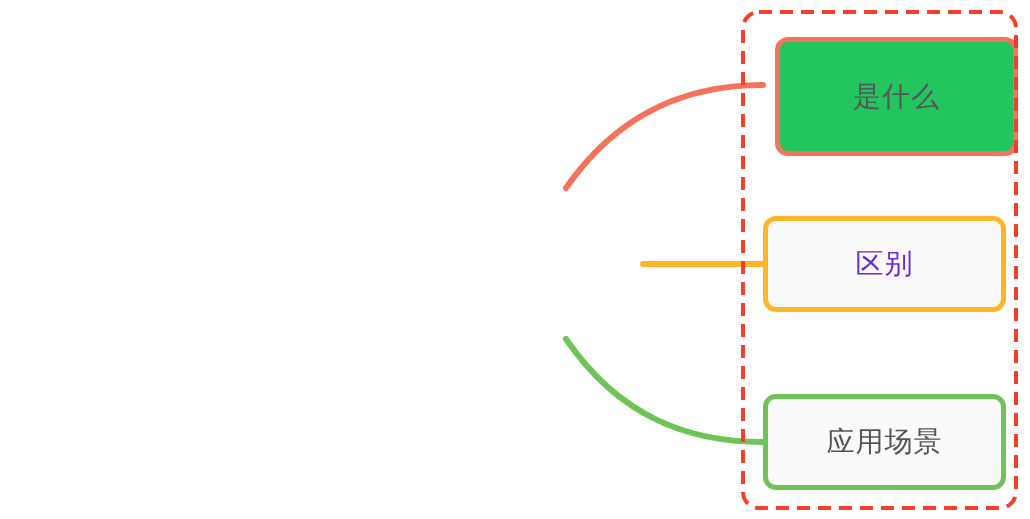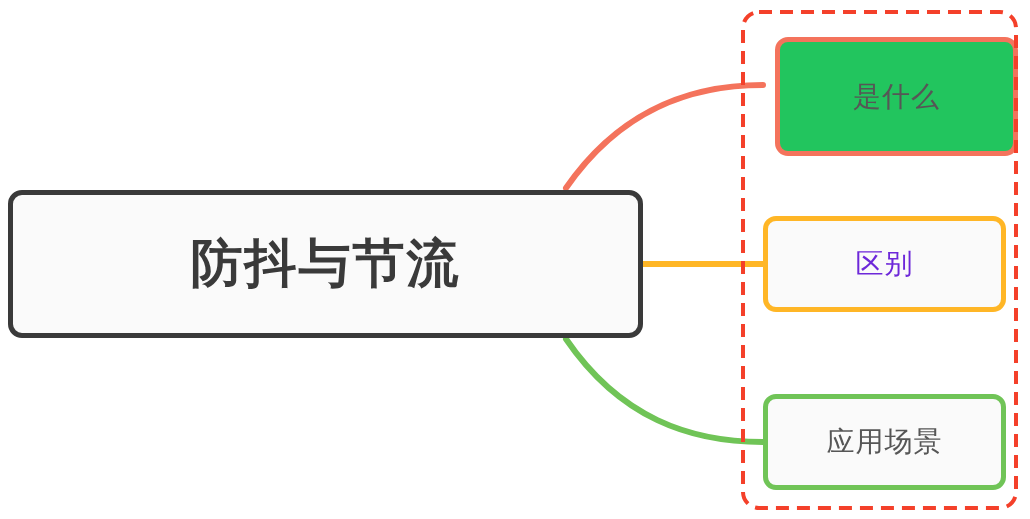--- a/index.html
+++ b/index.html
@@ -77,23 +77,20 @@
 <body>
 
 <div id="canvas">
 
   <svg id="connectors" viewBox="0 0 1030 519" xmlns="http://www.w3.org/2000/svg">
     <path id="connector-0" d="M 566 188 C 620 110 690 85 763 85" fill="none" stroke="#f4735c" stroke-width="6" stroke-linecap="round"></path>
     <path id="connector-1" d="M 643 264 L 763 264" fill="none" stroke="#ffb626" stroke-width="6" stroke-linecap="round"></path>
     <path id="connector-2" d="M 566 339 C 620 418 690 442 763 442" fill="none" stroke="#70c457" stroke-width="6" stroke-linecap="round"></path>
   </svg>
 
-  <div class="node" id="root-node" style="left: 8px; top: 190px; width: 635px; height: 148px; border-color: rgb(58, 58, 58); background: rgb(250, 250, 250); color: rgb(58, 58, 58);">
-    <span>防抖与节流</span>
-  </div>
 
   <div class="node child-node" id="child-node-0" style="border-color: rgb(244, 115, 92); left: 763px; top: 37px; width: 243px; height: 119px; background: #22c55e; color: rgb(86, 86, 86); margin-left: 12px;">
     <span>是什么</span>
   </div>
 
   <div class="node child-node" id="child-node-1" style="border-color: rgb(255, 182, 38); left: 763px; top: 216px; width: 243px; height: 96px; background: rgb(250, 250, 250); color: #6d28d9;">
     <span>区别</span>
   </div>
 
   <div class="node child-node" id="child-node-2" style="border-color: rgb(112, 196, 87); left: 763px; top: 394px; width: 243px; height: 96px; background: rgb(250, 250, 250); color: rgb(86, 86, 86);">

